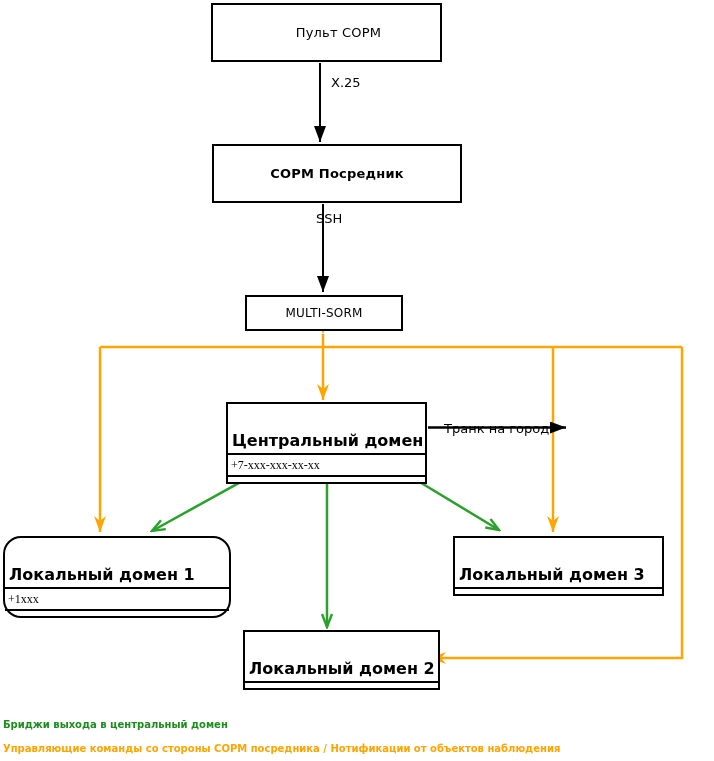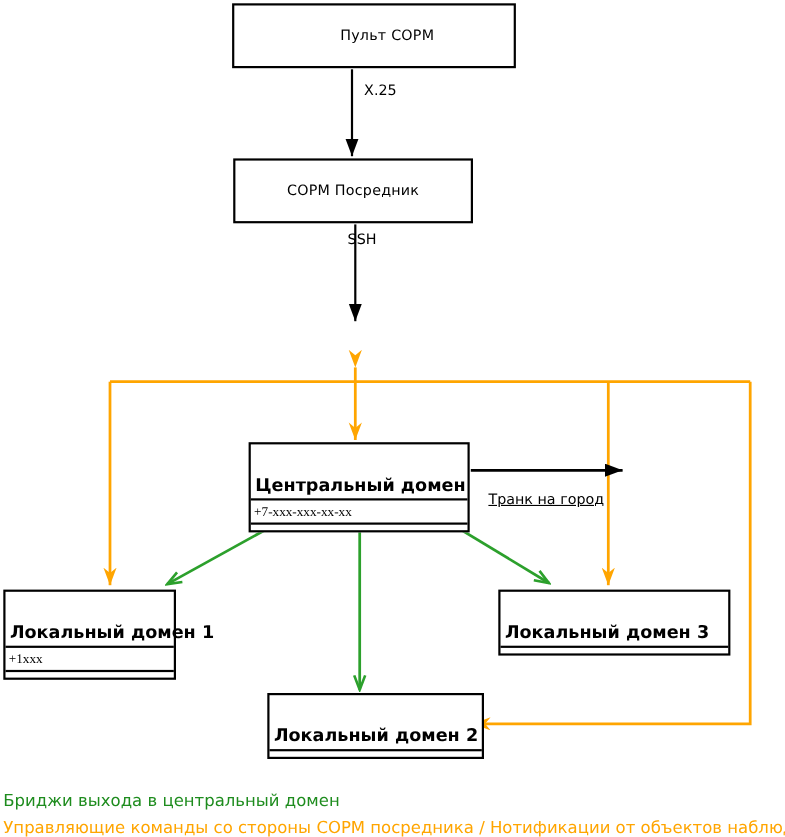--- a/index.html
+++ b/index.html
@@ -27,21 +27,21 @@
     font-size:12px;line-height:18px;padding:1px 3px;border-bottom:2px solid #000;
     white-space:nowrap;
   }
   .domain-footer{height:5px;}
 
   .edge-label{
     position:absolute;font-size:13px;background:transparent;white-space:nowrap;
   }
 
   .legend-line{
-    position:absolute;left:3px;font-size:15px;font-weight:normal;white-space:nowrap;
+    position:absolute;left:3px;font-size:10px;font-weight:bold;white-space:nowrap;
   }
 </style>
 </head>
 <body>
 
 <div id="canvas">
 
   <svg id="edges" width="714" height="761" viewBox="0 0 714 761">
     <defs>
       <marker id="mBlack" markerUnits="userSpaceOnUse" markerWidth="18" markerHeight="14" refX="16" refY="6" orient="auto">
@@ -63,51 +63,54 @@
 
     <line x1="284" y1="458" x2="152" y2="531" stroke-width="2.5" marker-start="url(#mGreen)" marker-end="url(#mGreen)" stroke="#2CA02C"></line>
     <line x1="327" y1="459" x2="327" y2="627" stroke-width="2.5" marker-start="url(#mGreen)" marker-end="url(#mGreen)" stroke="#2CA02C"></line>
     <line x1="380" y1="458" x2="499" y2="530" stroke-width="2.5" marker-start="url(#mGreen)" marker-end="url(#mGreen)" stroke="#2CA02C"></line>
 
     <line x1="320" y1="63" x2="320" y2="142" stroke-width="2" marker-end="url(#mBlack)" stroke="#000000"></line>
     <line x1="323" y1="204" x2="323" y2="292" stroke-width="2" marker-end="url(#mBlack)" stroke="#000000"></line>
     <line x1="428" y1="427.5" x2="566" y2="427.5" stroke-width="2.5" marker-end="url(#mBlack)" stroke="#000000"></line>
   </svg>
 
-  <div class="simple-node" style="left:211px;top:3px;width:258px;height:59px;padding-left:24px;">
+  <div class="simple-node" style="left:211px;top:3px;width:231px;height:59px;padding-left:24px;">
     <span>Пульт СОРМ</span>
   </div>
 
-  <div class="simple-node" style="left:212px;top:144px;width:218px;height:59px;">
+  <div class="simple-node" style="left:212px;top:144px;width:250px;height:59px;font-weight:bold;">
     <span>СОРМ Посредник</span>
   </div>
 
+  <div class="simple-node" style="left:245px;top:295px;width:158px;height:36px;font-size:12px;">
+    <span>MULTI-SORM</span>
+  </div>
 
   <div class="domain-node" style="left:226px;top:402px;width:201px;">
     <div class="domain-title">Центральный домен</div>
     <div class="domain-attr">+7-xxx-xxx-xx-xx</div>
     <div class="domain-footer"></div>
   </div>
 
-  <div class="domain-node" style="left:3px;top:536px;width:157px;">
+  <div class="domain-node" style="left:3px;top:536px;width:228px;border-radius:18px;">
     <div class="domain-title">Локальный домен 1</div>
     <div class="domain-attr">+1xxx</div>
     <div class="domain-footer"></div>
   </div>
 
   <div class="domain-node" style="left:453px;top:536px;width:211px;">
     <div class="domain-title">Локальный домен 3</div>
     <div class="domain-footer"></div>
   </div>
 
   <div class="domain-node" style="left:243px;top:630px;width:197px;">
     <div class="domain-title">Локальный домен 2</div>
     <div class="domain-footer"></div>
   </div>
 
   <div class="edge-label" style="left:331px;top:75px;">X.25</div>
   <div class="edge-label" style="left:316px;top:211px;">SSH</div>
-  <div class="edge-label" style="left:444px;top:447px;text-decoration:underline;">Транк на город</div>
+  <div class="edge-label" style="left:444px;top:421px;">Транк на город</div>
 
   <div class="legend-line" style="top: 719px; color: rgb(30, 140, 30);">Бриджи выхода в центральный домен</div>
   <div class="legend-line" style="top: 743px; color: rgb(255, 165, 0);">Управляющие команды со стороны СОРМ посредника / Нотификации от объектов наблюдения</div>
 
 </div>
 
 </body></html>

